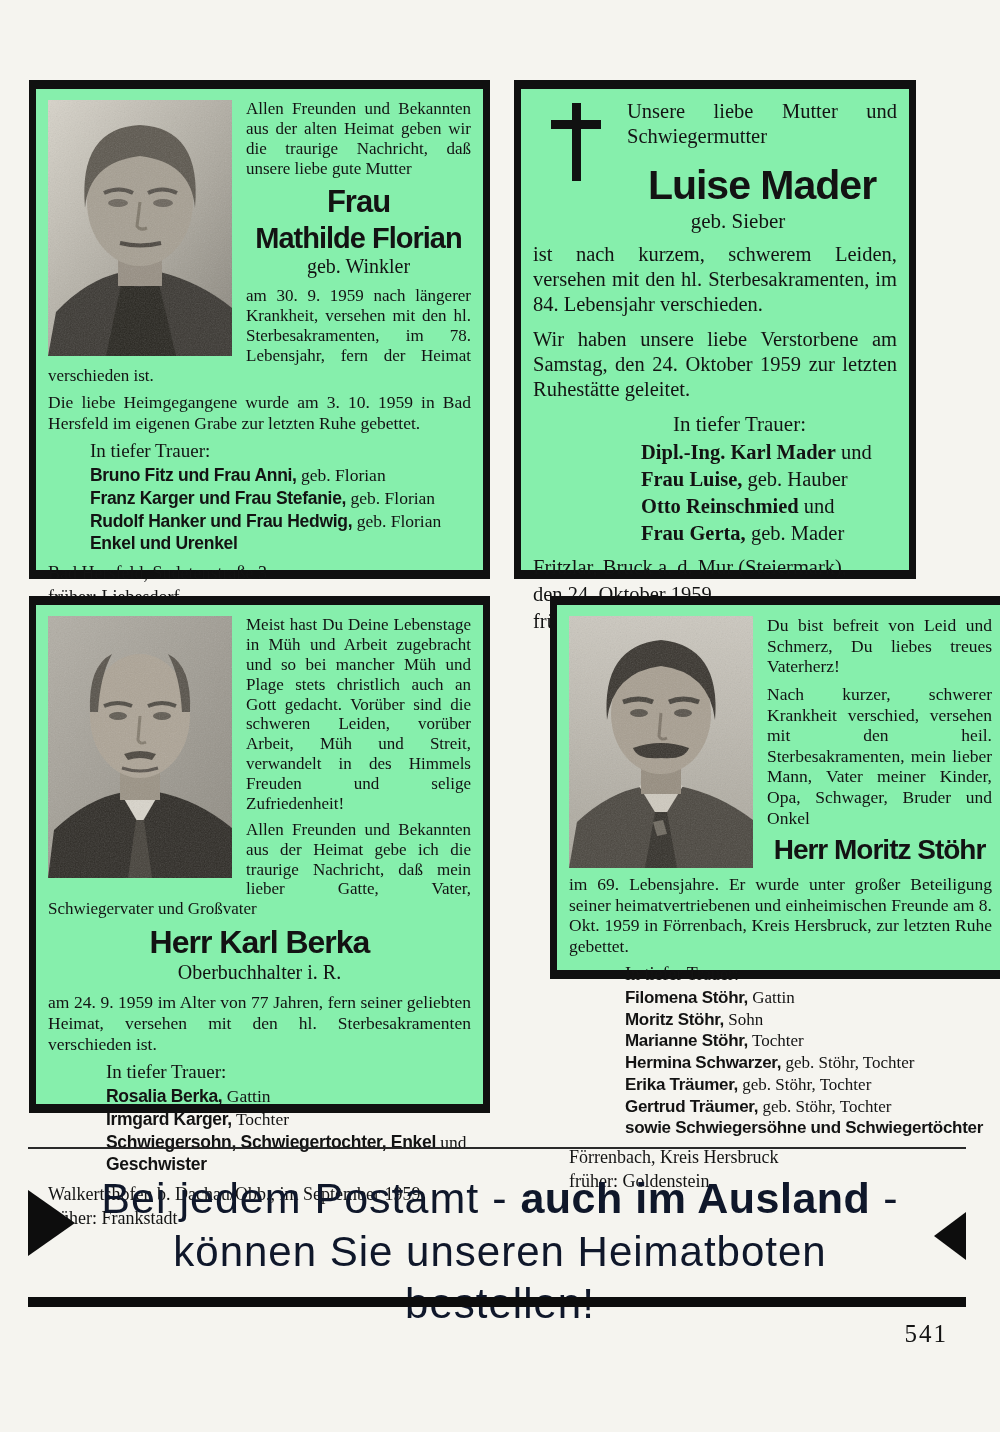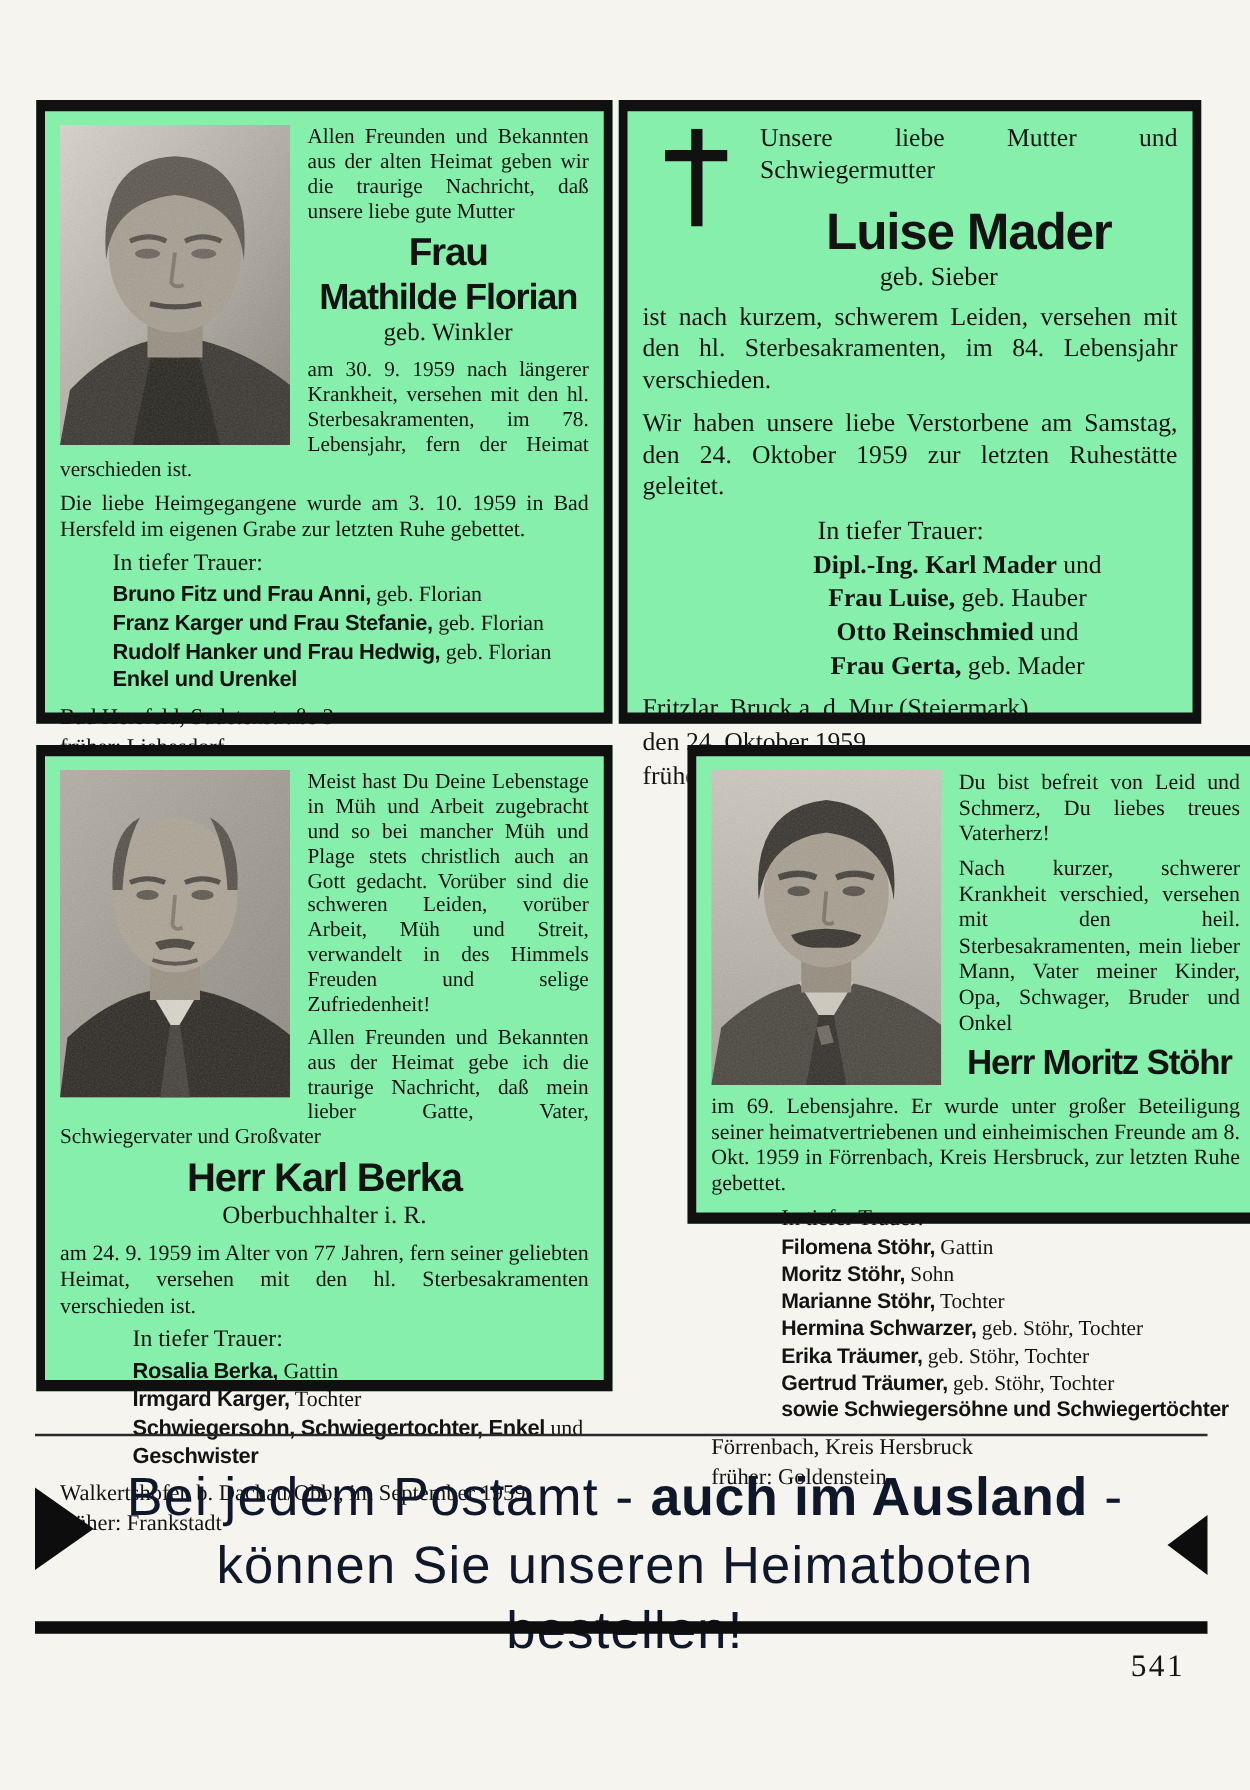--- a/index.html
+++ b/index.html
@@ -14,21 +14,21 @@
   .obit{
     position:absolute;
     border:7px solid #101010;
     border-top-width:9px;
     border-bottom-width:9px;
     padding:10px 12px;
     box-sizing:border-box;
     background:#86efac;
   }
   #box-florian{left:29px;top:80px;width:461px;height:499px;}
-  #box-mader  {left:495px;top:80px;width:466px;height:499px;}
+  #box-mader  {left:514px;top:80px;width:402px;height:499px;}
   #box-berka  {left:29px;top:596px;width:461px;height:517px;}
   #box-stohr  {left:514px;top:596px;width:461px;height:383px;margin-left:36px;}
 
   .photo{float:left;margin:1px 14px 5px 0;line-height:0;}
   .photo svg{display:block;}
 
   .body-sm{font-size:17px;line-height:1.17;text-align:justify;margin:0 0 6px 0;}
   .body-md{font-size:17.5px;line-height:1.18;text-align:justify;margin:0 0 7px 0;}
   .body-lg{font-size:20.5px;line-height:1.22;text-align:justify;margin:0 0 10px 0;}
 
@@ -44,21 +44,21 @@
   .sub{text-align:center;margin:1px 0 8px 0;}
 
   .trauer{margin:6px 0 2px 42px;font-size:19px;}
   .mourners{margin:0 0 8px 42px;font-size:17.5px;line-height:1.3;}
   .mourners .b{font-family:"Liberation Sans", sans-serif;font-weight:bold;letter-spacing:-0.3px;}
   .mourners div{white-space:nowrap;}
   .addr{font-size:18px;line-height:1.22;margin:2px 0 0 0;}
 
   
   #box-mader .trauer{margin-left:140px;font-size:21px;}
-  #box-mader .mourners{margin-left:76px;font-size:20.5px;line-height:1.32;text-align:center;}
+  #box-mader .mourners{margin-left:108px;font-size:20.5px;line-height:1.32;}
   #box-mader .mourners .b{font-family:"Liberation Serif", serif;letter-spacing:0;}
   #box-mader .addr{font-size:20.5px;}
   #box-mader .name-block{margin-left:46px;}
   .cross{float:left;width:50px;height:80px;margin:4px 26px 4px 18px;}
 
   
   .rule-thin{position:absolute;left:28px;top:1147px;width:938px;height:2px;background:#2a2a2a;}
   .rule-thick{position:absolute;left:28px;top:1297px;width:938px;height:10px;background:#0d0d0d;}
   .banner-text{
     position:absolute;left:90px;top:1172px;width:820px;

